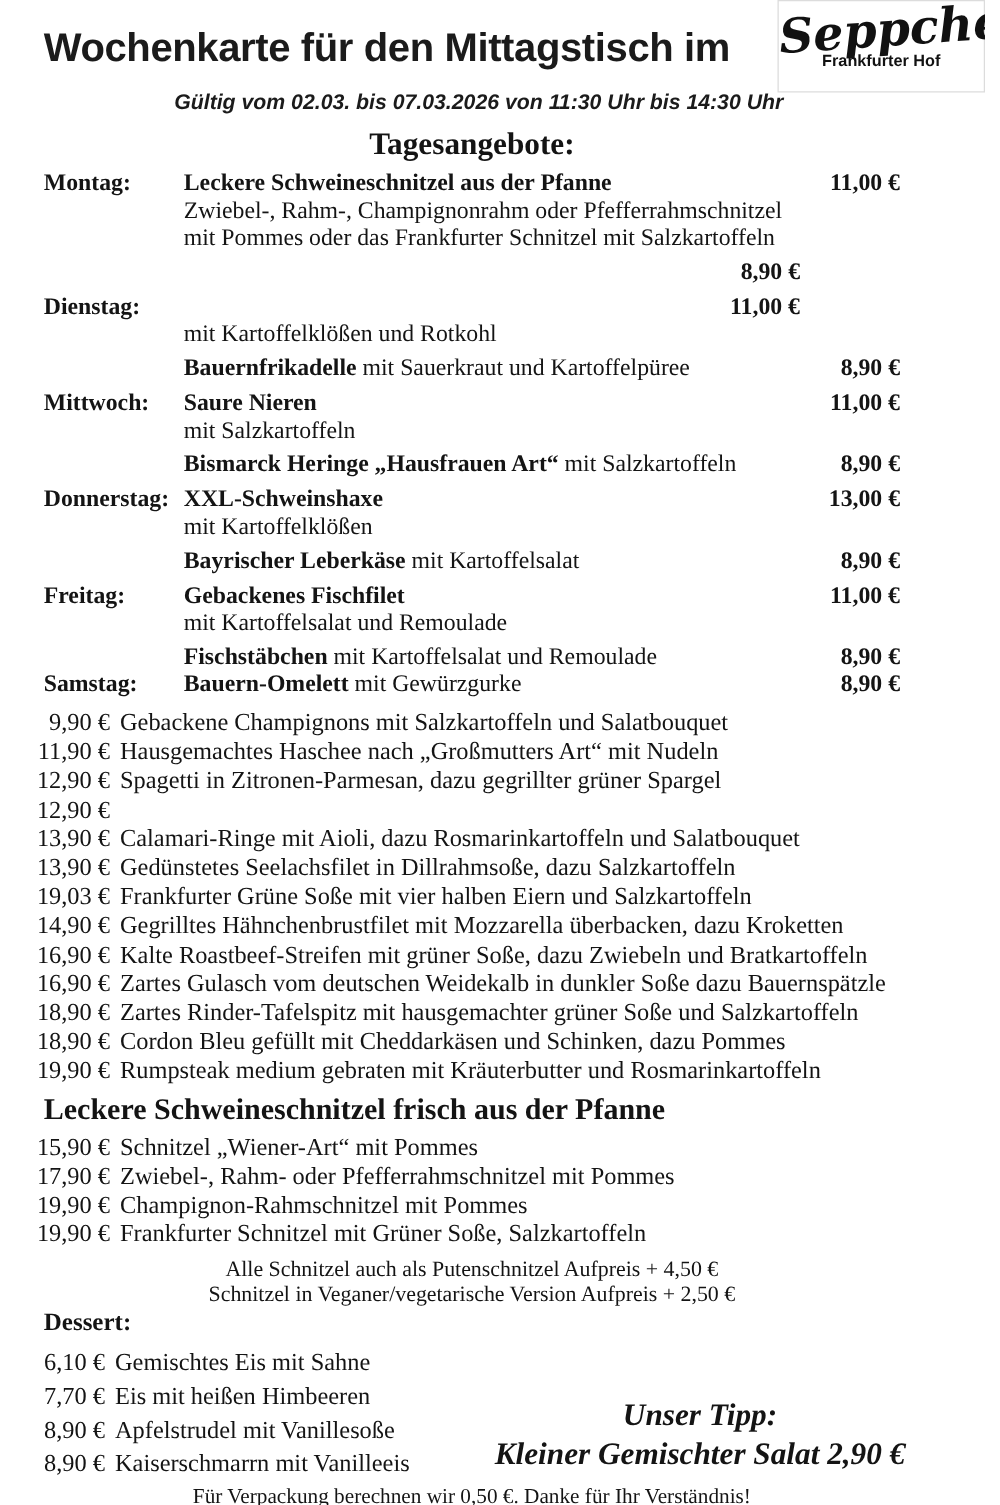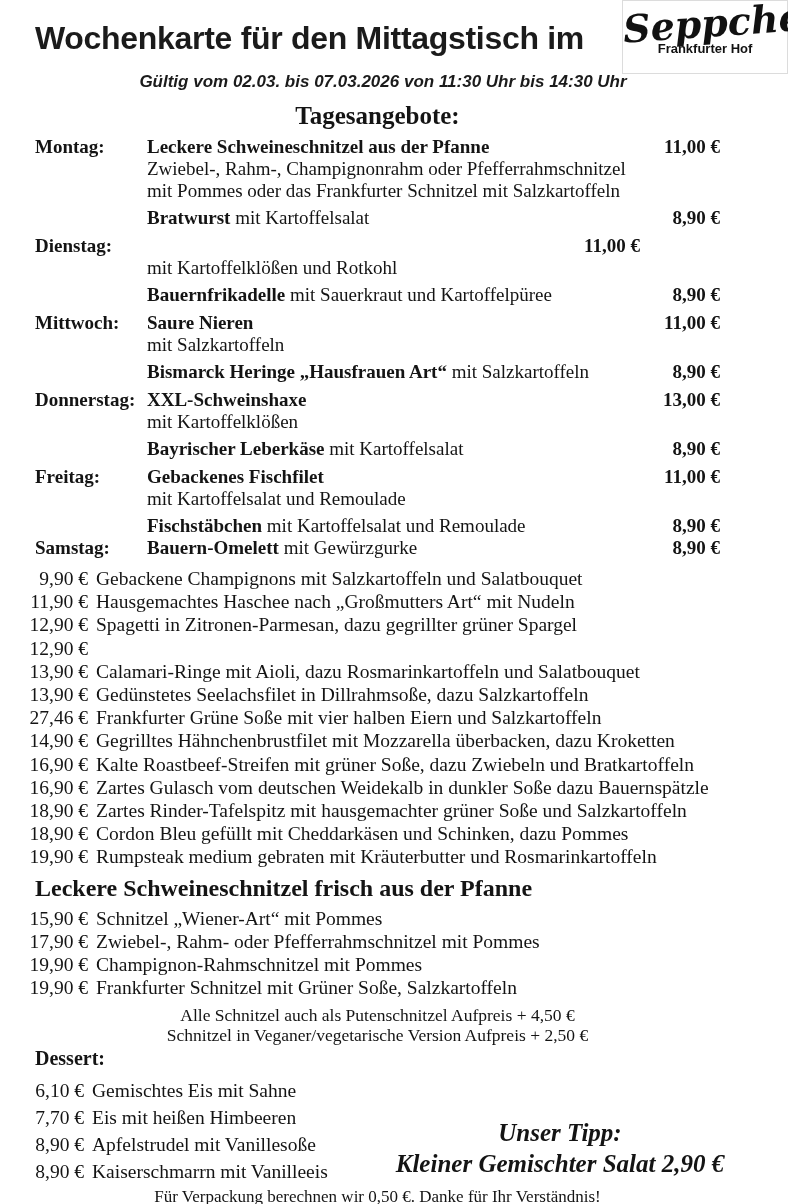--- a/index.html
+++ b/index.html
@@ -98,21 +98,20 @@
             <div class="dish"><span class="dish-regular">Zwiebel-, Rahm-, Champignonrahm oder Pfefferrahmschnitzel</span></div>
             <div class="price"></div>
           </div>
           <div class="day-row">
             <div class="day-label"></div>
             <div class="dish"><span class="dish-regular">mit Pommes oder das Frankfurter Schnitzel mit Salzkartoffeln</span></div>
             <div class="price"></div>
           </div>
           <div class="day-row gap">
             <div class="day-label"></div>
-            <div class="dish"><span class="dish-bold">Bratwurst</span><span class="dish-regular"> mit Kartoffelsalat</span></div>
             <div class="price">8,90 €</div>
           </div>
         </div>
         <div class="day-group">
           <div class="day-row">
             <div class="day-label">Dienstag:</div>
             <div class="price">11,00 €</div>
           </div>
           <div class="day-row">
             <div class="day-label"></div>
@@ -203,21 +202,21 @@
         </div>
         <div class="menu-line">
           <span class="price-col">13,90 €</span>
           <span class="item-text">Calamari-Ringe mit Aioli, dazu Rosmarinkartoffeln und Salatbouquet</span>
         </div>
         <div class="menu-line">
           <span class="price-col">13,90 €</span>
           <span class="item-text">Gedünstetes Seelachsfilet in Dillrahmsoße, dazu Salzkartoffeln</span>
         </div>
         <div class="menu-line">
-          <span class="price-col">27,46 €</span>
+          <span class="price-col">19,03 €</span>
           <span class="item-text">Frankfurter Grüne Soße mit vier halben Eiern und Salzkartoffeln</span>
         </div>
         <div class="menu-line">
           <span class="price-col">14,90 €</span>
           <span class="item-text">Gegrilltes Hähnchenbrustfilet mit Mozzarella überbacken, dazu Kroketten</span>
         </div>
         <div class="menu-line">
           <span class="price-col">16,90 €</span>
           <span class="item-text">Kalte Roastbeef-Streifen mit grüner Soße, dazu Zwiebeln und Bratkartoffeln</span>
         </div>

